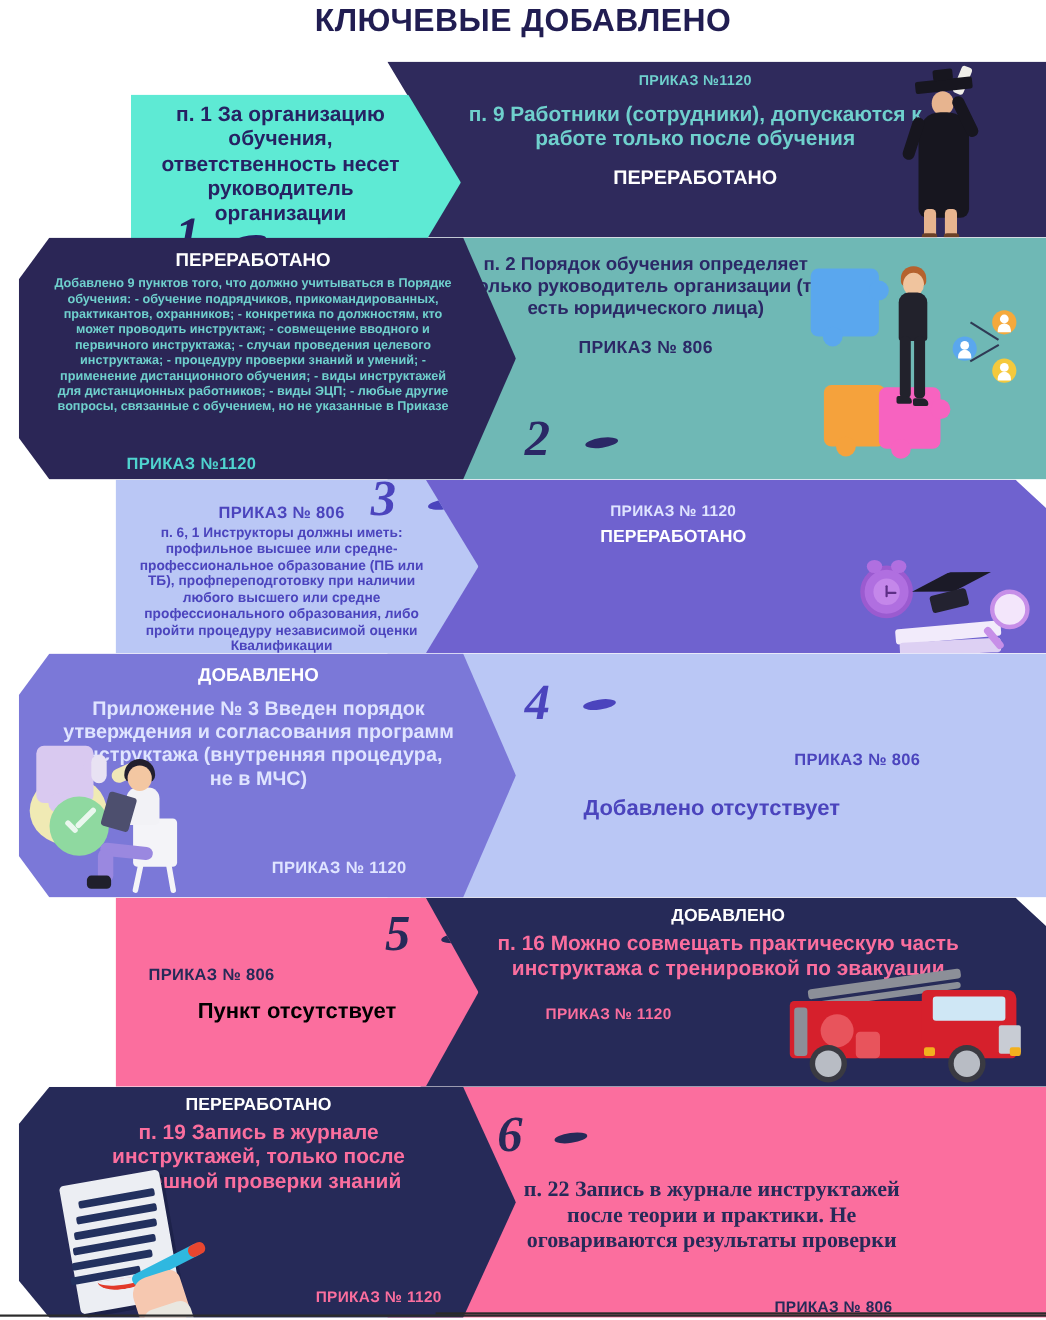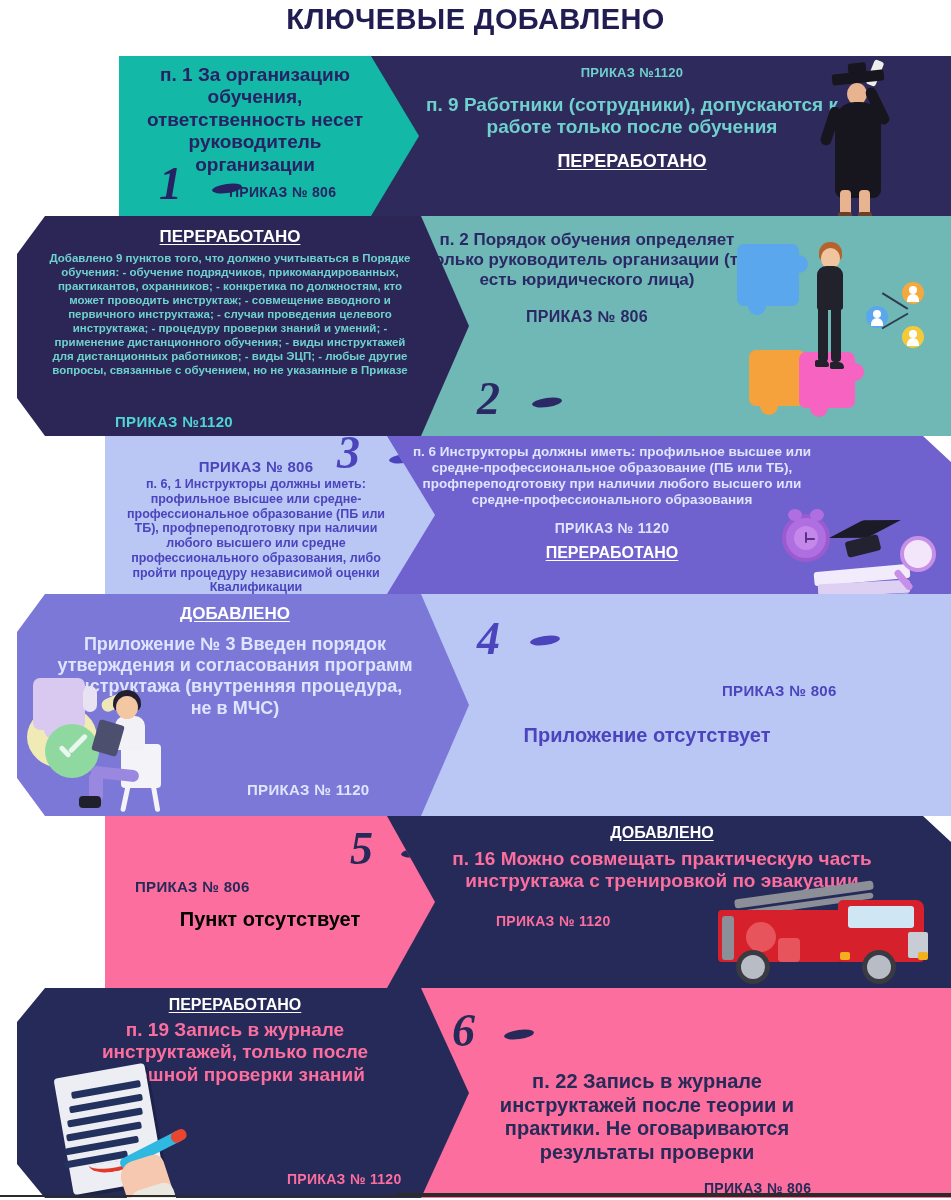--- a/index.html
+++ b/index.html
@@ -29,21 +29,21 @@
   #board { position:absolute; left:0; top:56px; width:951px; height:1090px; }
 
   .row { position:absolute; left:0; width:951px; }
 
   
   .panel { position:absolute; top:0; height:100%; overflow:hidden; }
 
   .panel .txt { position:absolute; width:100%; padding:0 10px; }
 
   
-  .hd  { font-weight:900; text-decoration:underline; text-underline-offset:2px; }
+  .hd  { font-weight:900; text-underline-offset:2px; }
   .cap { font-weight:800; letter-spacing:.3px; }
   .body-t { font-weight:800; line-height:1.18; }
   .tiny-t { font-weight:700; line-height:1.22; }
 
   .num {
     position:absolute; font-family:"Liberation Serif","DejaVu Serif",serif;
     font-style:italic; font-weight:700; font-size:46px; line-height:1;
   }
   .dash {
     position:absolute; width:30px; height:9px; border-radius:50%;
@@ -156,22 +156,22 @@
         <div class="g-body" style="left:31px;top:42px;"></div>
         <div class="g-arm" style="left:21px;top:46px;transform:rotate(18deg);"></div>
         <div class="g-arm" style="left:68px;top:26px;transform:rotate(-26deg);"></div>
         <div class="g-leg" style="left:36px;top:130px;"></div>
         <div class="g-leg" style="left:55px;top:130px;"></div>
         <div class="g-boot" style="left:34px;top:152px;"></div>
         <div class="g-boot" style="left:54px;top:152px;"></div>
       </div>
     </div>
 
-    <div class="panel" style="left:119px;width:300px;background:#14b8a6;
-                clip-path:polygon(0 0, 252px 0, 300px 80px, 252px 160px, 0 160px, 0 0);">
+    <div class="panel" style="left:119px;width:300px;background:#5eead4;
+                clip-path:polygon(0 0, 252px 0, 300px 80px, 252px 160px, 0 160px, 0 0);margin-top:30px;">
       <div class="txt" style="left:0;top:8px;">
         <div class="body-t" style="color:#262263;font-size:19px;text-align:center;width:252px;">п. 1 За организацию обучения, ответственность несет руководитель организации</div>
       </div>
       <div class="num" style="left:40px;top:105px;color:#262263;">1</div>
       <div class="dash" style="left:93px;top:128px;background:#262263;"></div>
       <div class="cap" style="position:absolute;left:110px;top:128px;color:#262263;font-size:14px;">ПРИКАЗ № 806</div>
     </div>
   </div>
 
   <div class="row" style="top:160px;height:220px;">
@@ -220,21 +220,20 @@
       </div>
       <div class="cap" style="position:absolute;left:98px;top:197px;color:#4fd4cf;font-size:15px;">ПРИКАЗ №1120</div>
     </div>
   </div>
 
   <div class="row" style="top:380px;height:158px;">
 
     <div class="panel" style="left:352px;width:599px;background:#6f62cf;
                 clip-path:polygon(0 0, 571px 0, 599px 26px, 599px 158px, 0 158px, 48px 79px);">
       <div class="txt" style="left:50px;top:8px;">
-        <div class="body-t" style="color:#dfe4ff;font-size:13.5px;text-align:center;width:400px;">п. 6 Инструкторы должны иметь: профильное высшее или  средне-профессиональное образование (ПБ или ТБ), профпереподготовку при наличии любого высшего или  средне-профессионального образования</div>
         <div class="cap" style="color:#dfe4ff;font-size:14px;text-align:center;width:400px;margin-top:12px;">ПРИКАЗ № 1120</div>
         <div class="hd" style="color:#ffffff;font-size:16px;text-align:center;width:400px;margin-top:8px;">ПЕРЕРАБОТАНО</div>
       </div>
 
       <div class="ill" style="left:420px;top:56px;width:180px;height:125px;">
         <div class="clock" style="left:10px;top:22px;">
           <div class="c-face"></div>
           <div class="c-hand" style="left:19px;top:14px;width:2px;height:11px;"></div>
           <div class="c-hand" style="left:20px;top:20px;width:9px;height:2px;"></div>
         </div>
@@ -257,21 +256,21 @@
       <div class="num" style="left:232px;top:-6px;color:#4b44bd;">3</div>
       <div class="dash" style="left:284px;top:18px;background:#4b44bd;"></div>
     </div>
   </div>
 
   <div class="row" style="top:538px;height:222px;">
 
     <div class="panel" style="left:352px;width:599px;background:#bac7f5;
                 clip-path:polygon(0 0, 599px 0, 599px 222px, 0 222px, 48px 111px);">
       <div class="cap" style="position:absolute;left:370px;top:88px;color:#4b44bd;font-size:15px;">ПРИКАЗ № 806</div>
-      <div class="body-t" style="position:absolute;left:160px;top:130px;width:270px;color:#4b44bd;font-size:20px;text-align:center;">Приложение отсутствует</div>
+      <div class="body-t" style="position:absolute;left:160px;top:130px;width:270px;color:#4b44bd;font-size:20px;text-align:center;">Добавлено отсутствует</div>
       <div class="num" style="left:125px;top:22px;color:#4b44bd;">4</div>
       <div class="dash" style="left:178px;top:42px;background:#4b44bd;"></div>
     </div>
 
     <div class="panel" style="left:17px;width:452px;background:#7b78d8;
                 clip-path:polygon(28px 0, 404px 0, 452px 111px, 404px 222px, 28px 222px, 0 184px, 0 38px);">
       <div class="txt" style="left:30px;top:10px;">
         <div class="hd" style="color:#ffffff;font-size:17px;text-align:center;width:356px;">ДОБАВЛЕНО</div>
         <div class="body-t" style="color:#dfe4ff;font-size:18px;text-align:center;width:356px;margin-top:10px;">Приложение № 3 Введен порядок утверждения и согласования программ инструктажа (внутренняя процедура, не в МЧС)</div>
       </div>
@@ -330,21 +329,21 @@
       <div class="body-t" style="position:absolute;left:70px;top:92px;width:190px;color:#000000;font-size:20px;text-align:center;">Пункт отсутствует</div>
       <div class="num" style="left:245px;top:10px;color:#262a58;">5</div>
       <div class="dash" style="left:296px;top:32px;background:#262a58;"></div>
     </div>
   </div>
 
   <div class="row" style="top:932px;height:210px;">
 
     <div class="panel" style="left:352px;width:599px;background:#fb6e9e;
                 clip-path:polygon(0 0, 599px 0, 599px 210px, 0 210px, 48px 105px);">
-      <div class="body-t" style="position:absolute;left:120px;top:82px;width:350px;color:#262a58;font-size:20px;text-align:center;">п. 22 Запись в журнале инструктажей после теории и практики. Не оговариваются результаты проверки</div>
+      <div class="body-t" style="position:absolute;left:120px;top:82px;width:350px;color:#262a58;font-size:20px;text-align:center;font-family:Liberation Serif, serif;">п. 22 Запись в журнале инструктажей после теории и практики. Не оговариваются результаты проверки</div>
       <div class="cap" style="position:absolute;left:352px;top:192px;color:#262a58;font-size:14px;">ПРИКАЗ № 806</div>
       <div class="num" style="left:100px;top:20px;color:#262a58;">6</div>
       <div class="dash" style="left:152px;top:42px;background:#262a58;"></div>
     </div>
 
     <div class="panel" style="left:17px;width:452px;background:#262a58;
                 clip-path:polygon(28px 0, 404px 0, 452px 105px, 404px 210px, 28px 210px, 0 176px, 0 34px);">
       <div class="txt" style="left:30px;top:8px;">
         <div class="hd" style="color:#ffffff;font-size:16px;text-align:center;width:356px;">ПЕРЕРАБОТАНО</div>
         <div class="body-t" style="color:#fb6e9e;font-size:19px;text-align:center;width:356px;margin-top:5px;">п. 19  Запись в журнале инструктажей, только после успешной  проверки знаний</div>

